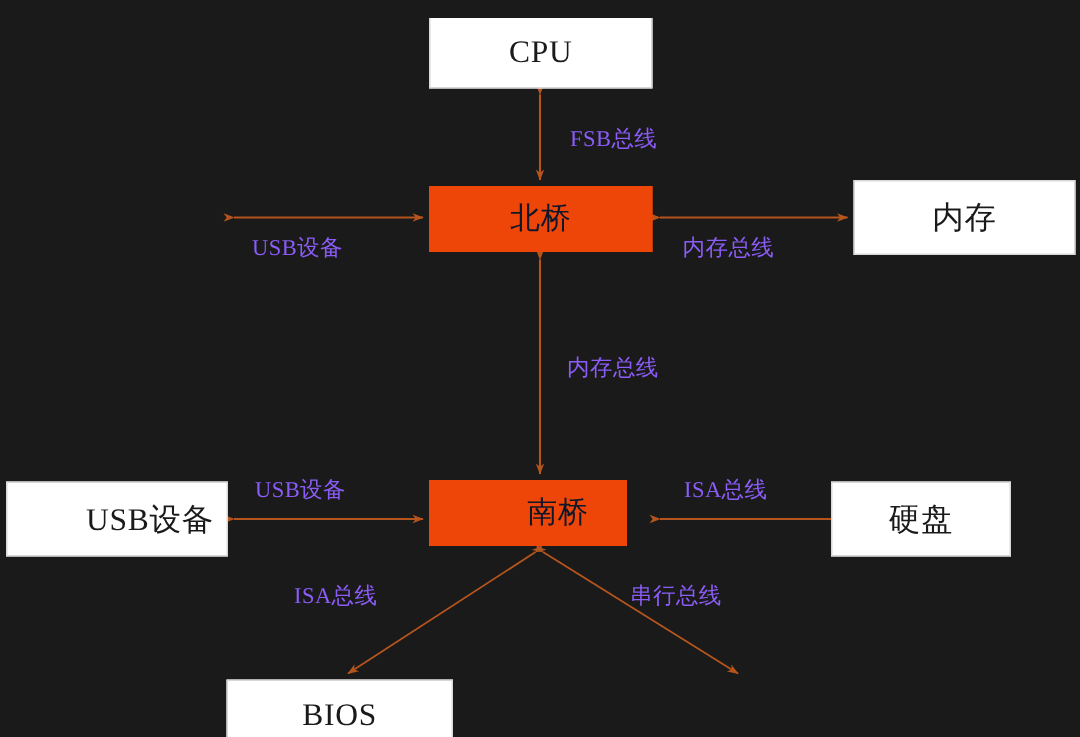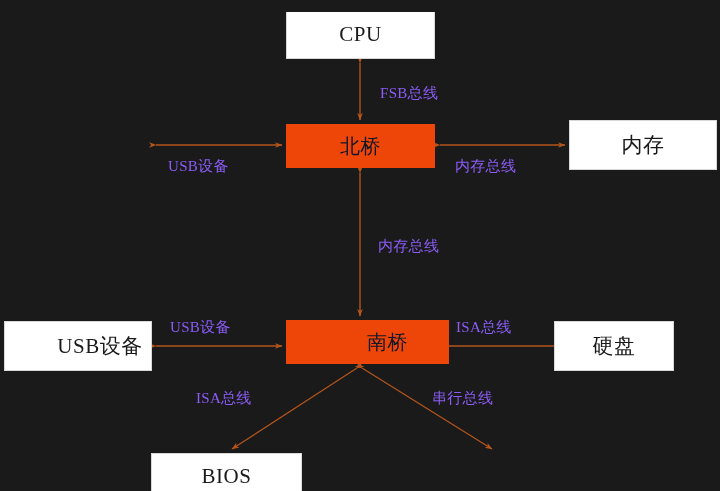--- a/index.html
+++ b/index.html
@@ -90,21 +90,21 @@
 
   <div class="node bridge" style="left:286px; top:112px; width:149px; height:44px;">
     <span>北桥</span>
   </div>
 
 
   <div class="node" style="left:569px; top:108px; width:148px; height:50px;">
     <span>内存</span>
   </div>
 
-  <div class="node bridge" style="left:286px; top:308px; width:163px; height:44px;padding-left:40px;">
+  <div class="node bridge" style="left:286px; top:308px; width:132px; height:44px;padding-left:40px;">
     <span>南桥</span>
   </div>
 
   <div class="node" style="left:4px; top:309px; width:148px; height:50px;padding-left:44px;">
     <span>USB设备</span>
   </div>
 
   <div class="node" style="left:554px; top:309px; width:120px; height:50px;">
     <span>硬盘</span>
   </div>
@@ -121,15 +121,15 @@
   <div class="edge-label" style="left:455px; top:147px;text-align:center;">内存总线</div>
 
   <div class="edge-label" style="left:378px; top:227px;">内存总线</div>
 
   <div class="edge-label" style="left:170px; top:308px;">USB设备</div>
 
   <div class="edge-label" style="left:456px; top:308px;">ISA总线</div>
 
   <div class="edge-label" style="left:196px; top:379px;">ISA总线</div>
 
-  <div class="edge-label" style="left:432px; top:379px;text-align:right;">串行总线</div>
+  <div class="edge-label" style="left:420px; top:379px;text-align:right;">串行总线</div>
 
 </div>
 
 </body></html>

